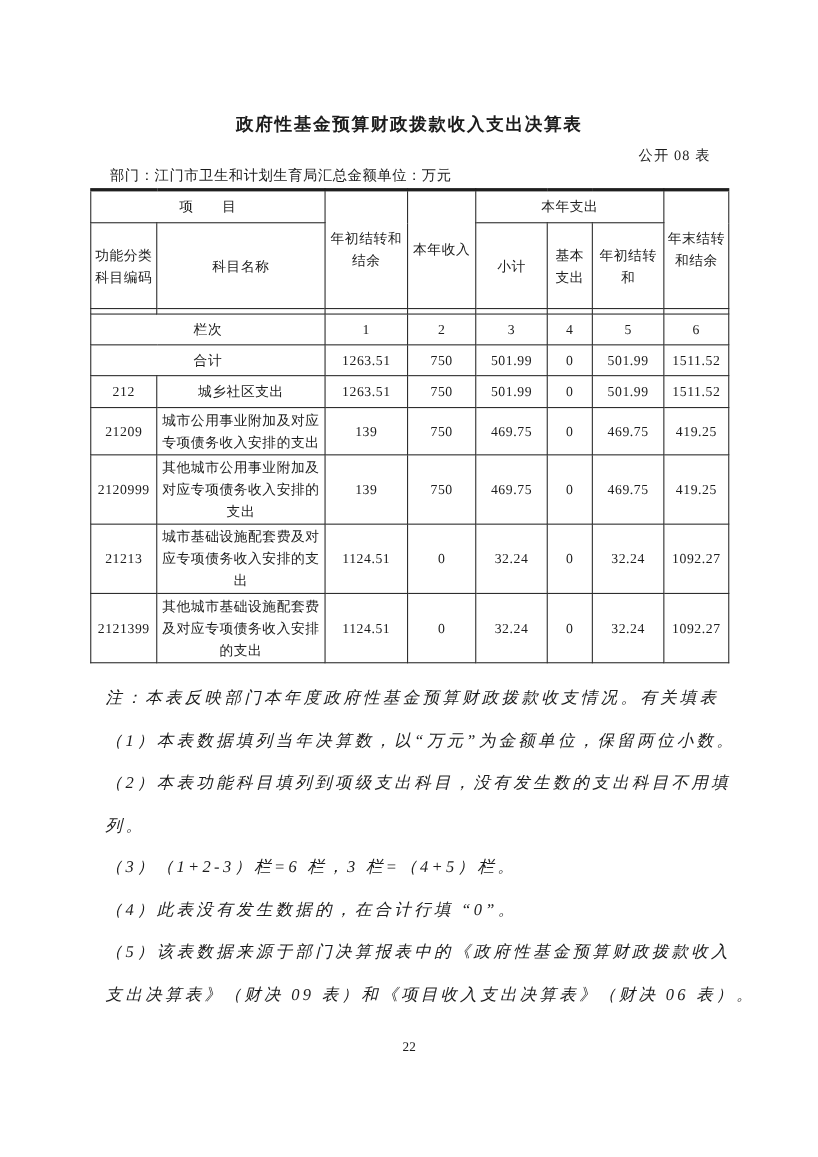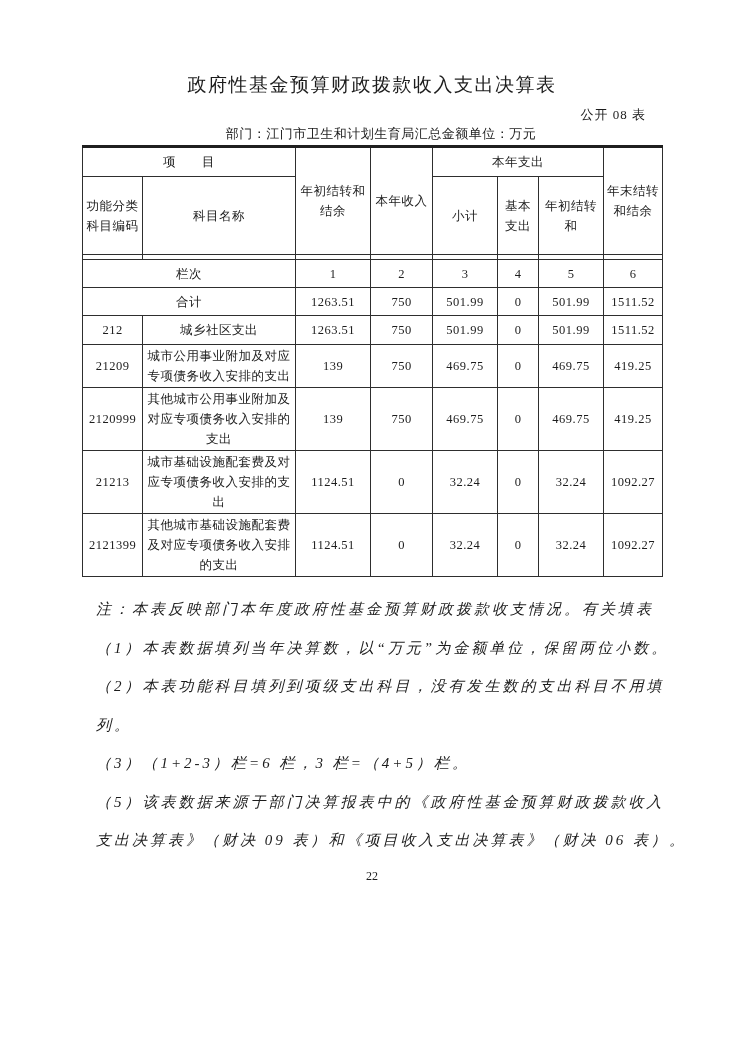--- a/index.html
+++ b/index.html
@@ -6,34 +6,34 @@
   html, body { margin: 0; padding: 0; }
   body {
     width: 744px; height: 1052px;
     background: #ffffff;
     font-family: "Liberation Serif", "DejaVu Serif", serif;
     color: #1c1c1c;
   }
   .sheet { position: relative; width: 744px; height: 1052px; overflow: hidden; }
 
   .doc-title {
-    margin: 0; padding-top: 72px;
+    margin: 0; padding-top: 103px;
     text-align: center;
-    font-size: 19px; font-weight: normal;
+    font-size: 16px; font-weight: bold;
     letter-spacing: 1.5px;
   }
   .form-label {
     margin: 8px 98px 0 0;
     text-align: right;
     font-size: 13px;
     letter-spacing: 1px;
   }
   .meta-row {
     margin: 1px 82px 2px 82px;
-    display: flex; justify-content: center;
+    display: flex; justify-content: flex-start;
     font-size: 13px;
     letter-spacing: 0.5px;
   }
   .meta-row .dept { padding-left: 18px; }
 
   table.budget {
     width: 580px; margin-left: 82px;
     border-collapse: collapse; table-layout: fixed;
     font-size: 12.5px;
   }
@@ -65,21 +65,21 @@
     font-size: 15px;
   }
   .notes p {
     margin: 0;
     line-height: 38.5px;
     letter-spacing: 3px;
     white-space: nowrap;
     font-style: italic;
   }
   .page-number {
-    margin-top: 9px;
+    margin-top: 20px;
     text-align: center;
     font-size: 12px;
   }
 </style>
 </head>
 <body>
 
 <div class="sheet">
 
   <h1 class="doc-title">政府性基金预算财政拨款收入支出决算表</h1>
@@ -201,19 +201,20 @@
     </tr>
   </tbody>
     </table>
 
   <div class="notes">
     <p>注：本表反映部门本年度政府性基金预算财政拨款收支情况。有关填表</p>
     <p>（1）本表数据填列当年决算数，以“万元”为金额单位，保留两位小数。</p>
     <p>（2）本表功能科目填列到项级支出科目，没有发生数的支出科目不用填</p>
     <p>列。</p>
     <p>（3）（1+2-3）栏=6 栏，3 栏=（4+5）栏。</p>
+    <p>（4）此表没有发生数据的，在合计行填 “0”。</p>
     <p>（5）该表数据来源于部门决算报表中的《政府性基金预算财政拨款收入</p>
     <p>支出决算表》（财决 09 表）和《项目收入支出决算表》（财决 06 表）。</p>
   </div>
 
   <div class="page-number">22</div>
 
 </div>
 
 </body></html>

